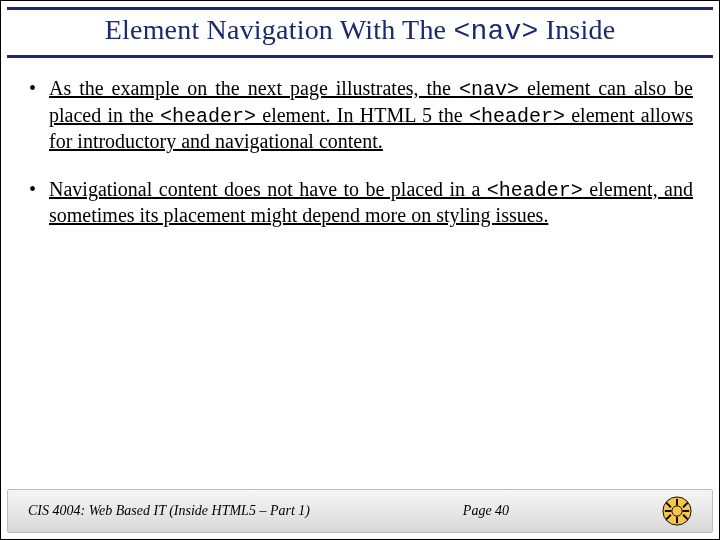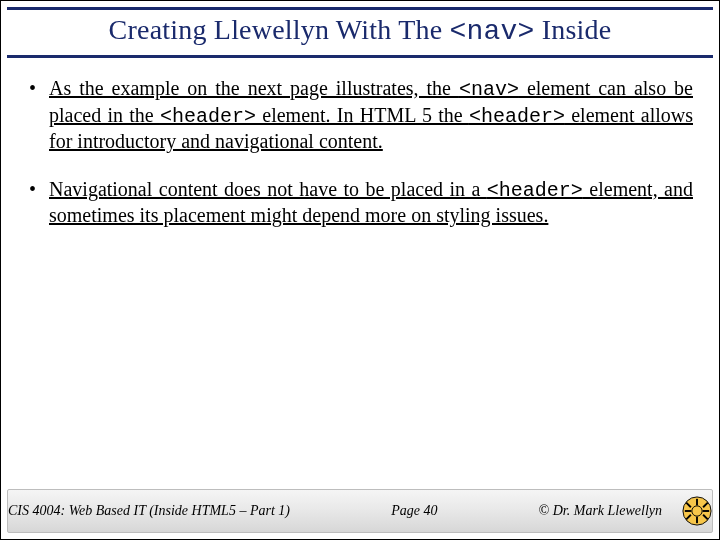--- a/index.html
+++ b/index.html
@@ -62,62 +62,61 @@
   .footer-wrap {
     padding: 0 6px 6px 6px;
   }
   .footer {
     height: 44px;
     background: linear-gradient(to bottom, #f5f5f5 0%, #e9e9e9 45%, #d7d7d7 100%);
     border: 1px solid #bdbdbd;
     border-radius: 2px;
     display: flex;
     align-items: center;
-    padding: 0 0;
+    padding: 0 20px;
     font-style: italic;
     font-size: 14px;
     color: #000;
-    gap: 12px;
+    gap: 28px;
   }
   .footer .course { flex: 0 0 auto; white-space: nowrap; }
   .footer .spacer1 { flex: 1 1 auto; }
   .footer .page { flex: 0 0 auto; white-space: nowrap; }
   .footer .spacer2 { flex: 1 1 auto; }
   .footer .author { flex: 0 0 auto; white-space: nowrap; margin-right: 8px; }
   .footer .logo {
     width: 30px; height: 30px;
     flex: 0 0 auto;
   }
   .footer .logo svg { width: 30px; height: 30px; display: block; }
 </style>
 </head>
 <body>
 
 <div class="slide">
 
   <div class="title-band">
     <h1>
-      <span>Creating Llewellyn With The </span><span class="code">&lt;nav&gt;</span><span> Inside</span>
+      <span>Element Navigation With The </span><span class="code">&lt;nav&gt;</span><span> Inside</span>
     </h1>
   </div>
 
   <div class="content">
     <ul class="bullets">
         <li><span>As the example on the next page illustrates, the </span><span class="code">&lt;nav&gt;</span><span> element can also be placed in the </span><span class="code">&lt;header&gt;</span><span> element.  In HTML 5 the </span><span class="code">&lt;header&gt;</span><span> element allows for introductory and navigational content.</span></li>
         <li><span>Navigational content does not have to be placed in a </span><span class="code">&lt;header&gt;</span><span> element, and sometimes its placement might depend more on styling issues.</span></li>
       </ul>
   </div>
 
   <div class="footer-wrap">
     <div class="footer">
       <span class="course">CIS 4004: Web Based IT (Inside HTML5 – Part 1)</span>
       <span class="spacer1"></span>
       <span class="page">Page 40</span>
       <span class="spacer2"></span>
-      <span class="author">© Dr. Mark Llewellyn</span>
       <span class="logo">
         <svg viewBox="0 0 32 32">
           <circle cx="16" cy="16" r="15" fill="#f7c64a" stroke="#000" stroke-width="1"></circle>
           <g fill="#000">
             <rect x="15" y="3" width="2" height="7"></rect>
             <rect x="15" y="22" width="2" height="7"></rect>
             <rect x="3" y="15" width="7" height="2"></rect>
             <rect x="22" y="15" width="7" height="2"></rect>
             <rect x="6" y="6" width="2" height="7" transform="rotate(-45 7 9.5)"></rect>
             <rect x="24" y="19" width="2" height="7" transform="rotate(-45 25 22.5)"></rect>

